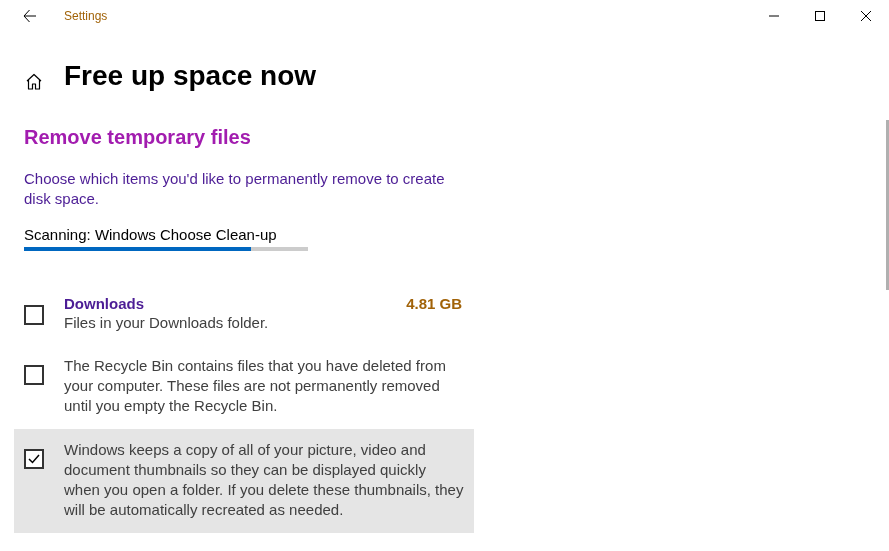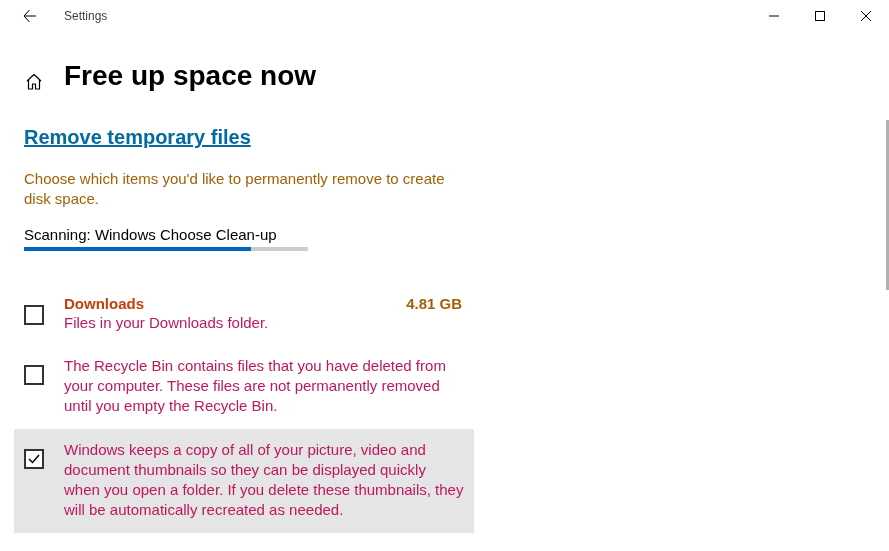--- a/index.html
+++ b/index.html
@@ -22,21 +22,21 @@
       width: 24px;
       height: 24px;
       display: flex;
       align-items: center;
       justify-content: center;
       cursor: pointer;
     }
     .titlebar-title {
       margin-left: 22px;
       font-size: 12px;
-      color: #404040;
+      color: #a16207;
     }
     .window-controls {
       margin-left: auto;
       display: flex;
     }
     .win-ctrl {
       width: 46px;
       height: 32px;
       display: flex;
       align-items: center;
@@ -64,26 +64,25 @@
     }
 
     .content {
       padding: 34px 0 0 24px;
       width: 460px;
     }
     .section-title {
       font-size: 20px;
       font-weight: 600;
       margin-bottom: 20px;
-      color: #0369a1;
-      text-decoration: underline;
+      color: #a21caf;
     }
     .section-desc {
       font-size: 15px;
-      color: #a16207;
+      color: #4c1d95;
       line-height: 1.35;
       margin-bottom: 16px;
     }
     .scanning-text {
       font-size: 15px;
       color: #000;
       margin-bottom: 4px;
     }
     .progress-track {
       width: 284px;
@@ -128,32 +127,32 @@
       flex: 1;
       min-width: 0;
     }
     .item-header {
       display: flex;
       align-items: baseline;
     }
     .item-title {
       font-size: 15px;
       font-weight: 600;
-      color: #c2410c;
+      color: #4c1d95;
     }
     .item-size {
       margin-left: auto;
       font-size: 15px;
       color: #a16207;
       padding-right: 2px;
       font-weight: bold;
     }
     .item-desc {
       font-size: 15px;
-      color: #be185d;
+      color: #404040;
       line-height: 1.35;
       margin-top: 1px;
     }
 
     .scroll-indicator {
       position: absolute;
       right: 0;
       top: 120px;
       width: 3px;
       height: 170px;

